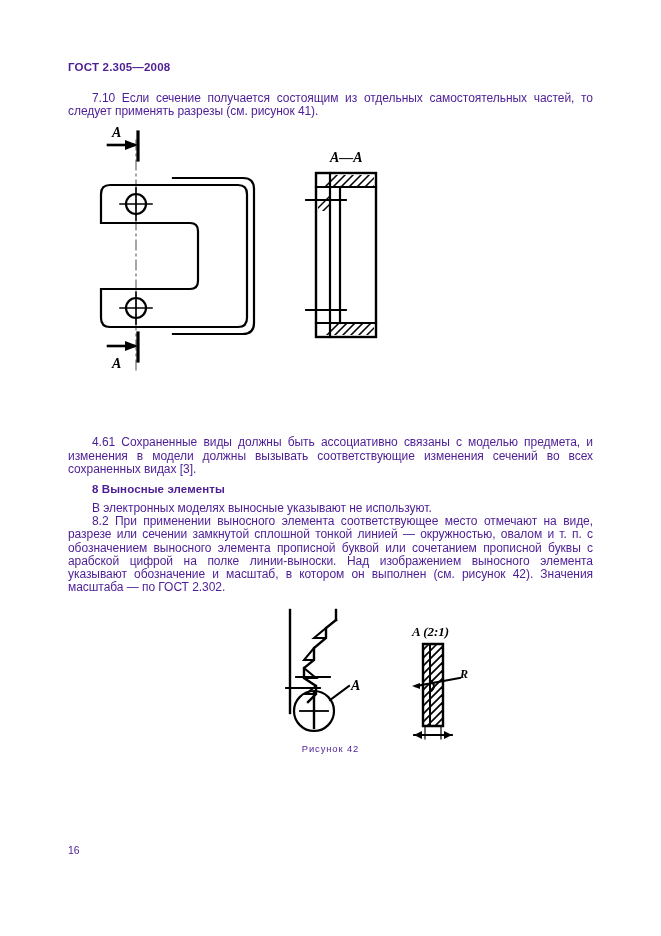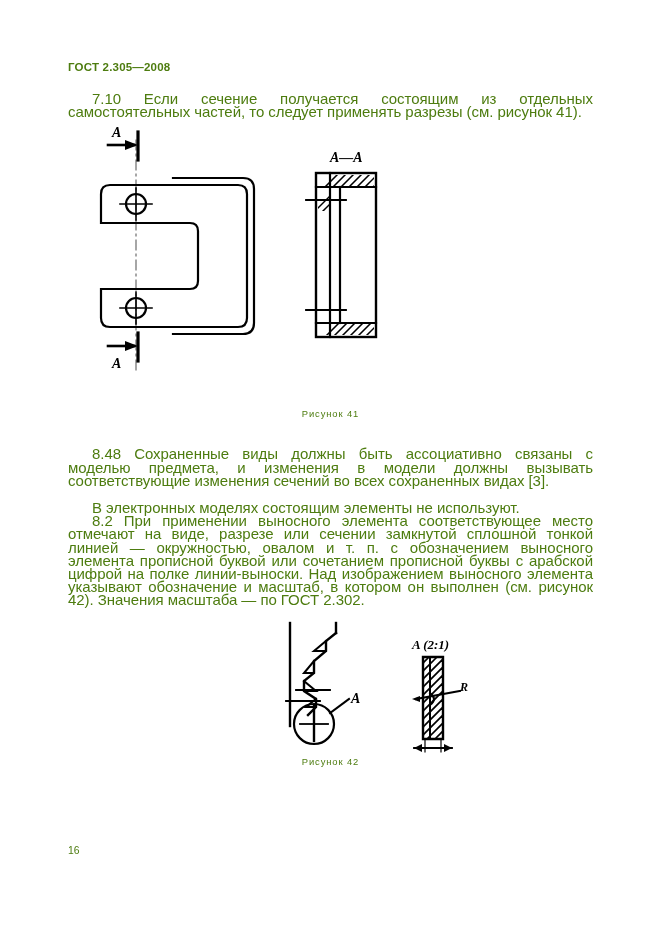--- a/index.html
+++ b/index.html
@@ -6,40 +6,40 @@
     margin: 0;
     padding: 0;
     background: #ffffff;
   }
   .page {
     position: relative;
     width: 661px;
     height: 936px;
     background: #ffffff;
     font-family: "Liberation Sans", sans-serif;
-    color: #4d7c0f;
+    color: #4c1d95;
     overflow: hidden;
   }
   .header {
     position: absolute;
     left: 68px;
     top: 61px;
     font-size: 11.5px;
     font-weight: bold;
     letter-spacing: 0.2px;
   }
   .content {
     position: absolute;
     left: 68px;
     top: 92px;
     width: 525px;
   }
   p.body {
     margin: 0;
-    font-size: 15px;
+    font-size: 12px;
     line-height: 13.2px;
     text-align: justify;
     text-justify: inter-word;
     letter-spacing: -0.05px;
   }
   p.indent {
     text-indent: 24px;
   }
   .gap-sm { height: 7px; }
   .heading {
@@ -174,33 +174,33 @@
 
           <line x1="238" y1="82" x2="278" y2="82" stroke-width="1.8"></line>
           <line x1="238" y1="192" x2="278" y2="192" stroke-width="1.8"></line>
         </g>
 
         <text class="lbl" x="44" y="19" font-size="14">A</text>
         <text class="lbl" x="44" y="250" font-size="14">A</text>
         <text class="lbl" x="262" y="44" font-size="14">A—A</text>
       </svg>
 
-      <div class="fig-caption">Рисунок 41</div>
     </div>
 
     <div style="height:28px"></div>
 
-    <p class="body indent">8.48  Сохраненные виды должны быть ассоциативно связаны с моделью предмета, и изменения в модели должны вызывать соответствующие изменения сечений во всех сохраненных видах [3].</p>
+    <p class="body indent">4.61  Сохраненные виды должны быть ассоциативно связаны с моделью предмета, и изменения в модели должны вызывать соответствующие изменения сечений во всех сохраненных видах [3].</p>
 
     <div class="gap-sm"></div>
 
+    <h2 class="heading">8  Выносные элементы</h2>
 
     <div class="gap-sm"></div>
 
-    <p class="body indent">В электронных моделях состоящим элементы не используют.</p>
+    <p class="body indent">В электронных моделях выносные указывают не используют.</p>
     <p class="body indent">8.2  При применении выносного элемента соответствующее место отмечают на виде, разрезе или сечении замкнутой сплошной тонкой линией — окружностью, овалом и т. п. с обозначением выносного элемента прописной буквой или сочетанием прописной буквы с арабской цифрой на полке линии-выноски. Над изображением выносного элемента указывают обозначение и масштаб, в котором он выполнен (см. рисунок 42). Значения масштаба — по ГОСТ 2.302.</p>
 
     <div class="figure-block" style="margin-top:14px">
       <svg width="525" height="135" viewBox="0 0 525 135">
         <g stroke="#000" fill="none" stroke-linecap="square">
 
           <line x1="222" y1="2" x2="222" y2="105" stroke-width="2.4"></line>
 
           <line x1="268" y1="2" x2="268" y2="12" stroke-width="2.4"></line>
 

